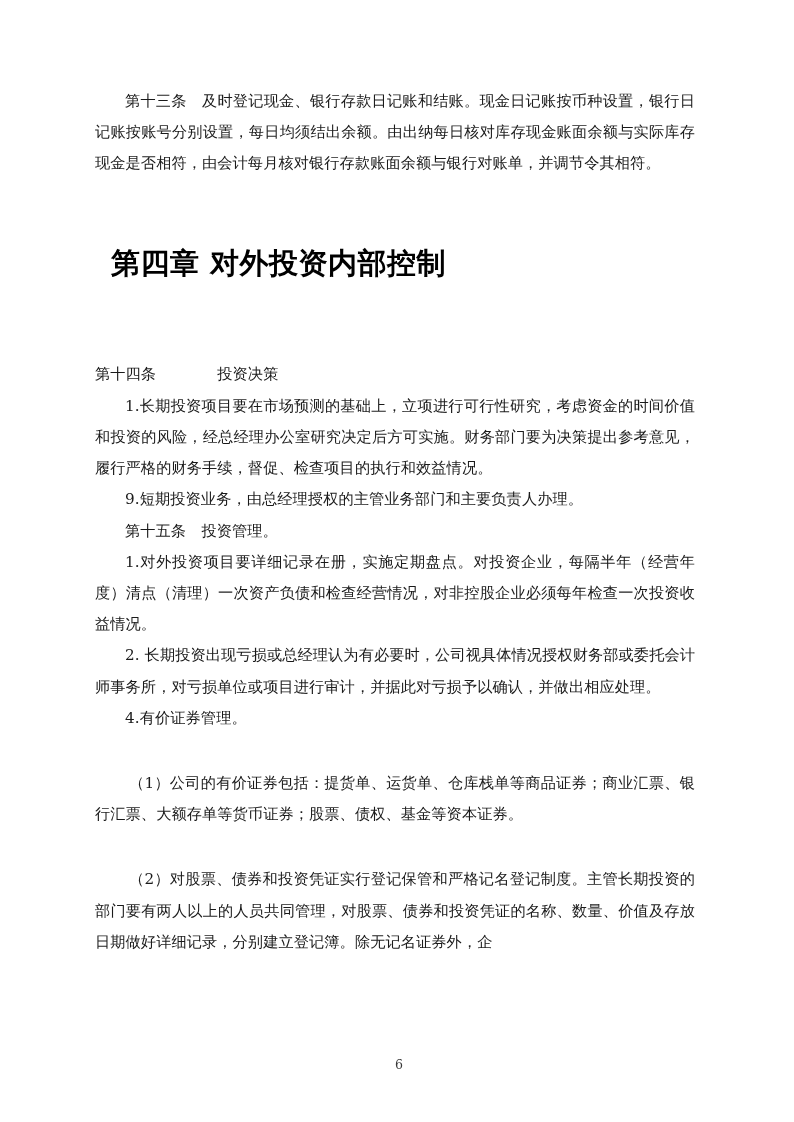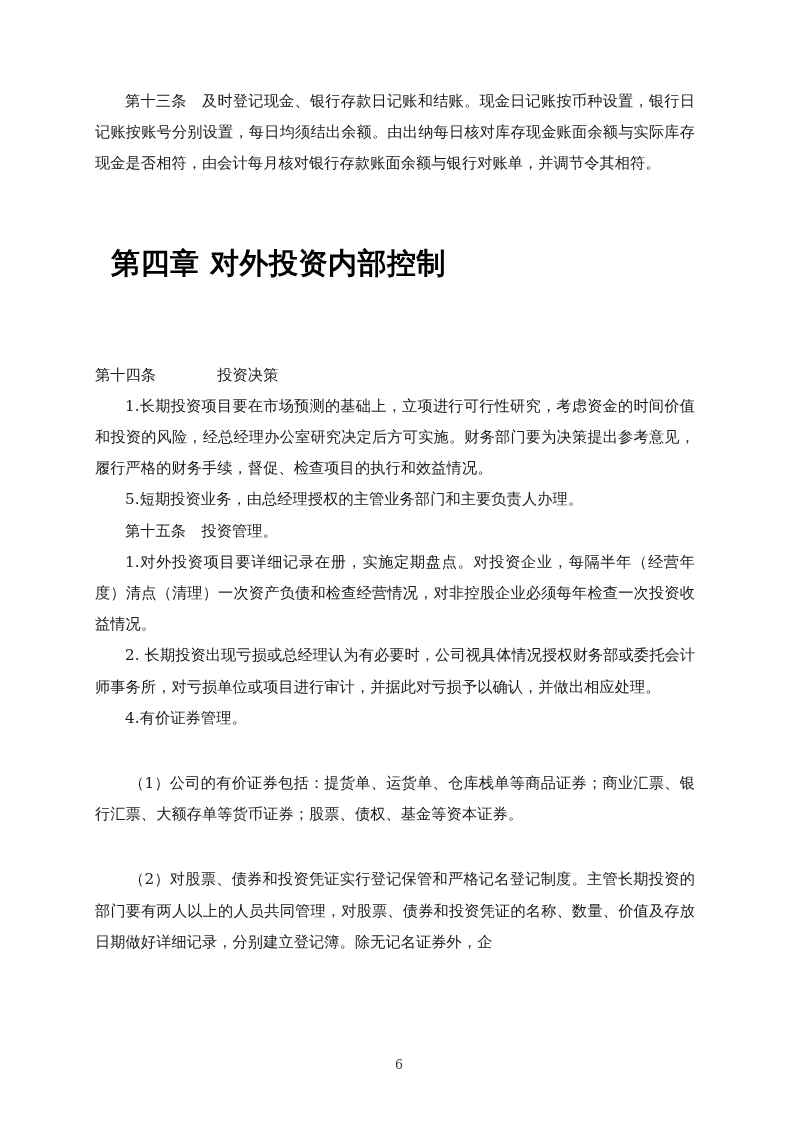--- a/index.html
+++ b/index.html
@@ -39,21 +39,21 @@
     line-height: 31.2px;
     text-align: justify;
     text-justify: inter-ideograph;
     margin: 0;
     letter-spacing: 0.1px;
     color: #1a1a1a;
     white-space: pre-wrap;
     word-break: break-all;
   }
   .indent-2 { text-indent: 30px; }
-  .indent-0 { text-indent: 0; }
+  .indent-0 { text-indent: 0; font-family: Liberation Mono, monospace; }
   .indent-2_5 { text-indent: 34px; margin-top: 34px; }
 
   
   .chapter-heading {
     font-size: 29px;
     line-height: 46px;
     font-weight: 700;
     margin: 16px;
     letter-spacing: 0.5px;
     color: #000000;
@@ -89,21 +89,21 @@
     <div class="gap-before-heading"></div>
 
     <h1 class="chapter-heading">第四章 对外投资内部控制</h1>
 
     <div class="gap-after-heading"></div>
 
     <p class="para indent-0">第十四条　　　　投资决策</p>
 
     <p class="para indent-2">1.长期投资项目要在市场预测的基础上，立项进行可行性研究，考虑资金的时间价值和投资的风险，经总经理办公室研究决定后方可实施。财务部门要为决策提出参考意见，履行严格的财务手续，督促、检查项目的执行和效益情况。</p>
 
-    <p class="para indent-2">5.短期投资业务，由总经理授权的主管业务部门和主要负责人办理。</p>
+    <p class="para indent-2">9.短期投资业务，由总经理授权的主管业务部门和主要负责人办理。</p>
 
     <p class="para indent-2">第十五条　投资管理。</p>
 
     <p class="para indent-2">1.对外投资项目要详细记录在册，实施定期盘点。对投资企业，每隔半年（经营年度）清点（清理）一次资产负债和检查经营情况，对非控股企业必须每年检查一次投资收益情况。</p>
 
     <p class="para indent-2">2. 长期投资出现亏损或总经理认为有必要时，公司视具体情况授权财务部或委托会计师事务所，对亏损单位或项目进行审计，并据此对亏损予以确认，并做出相应处理。</p>
 
 
     <p class="para indent-2">4.有价证券管理。</p>
 

